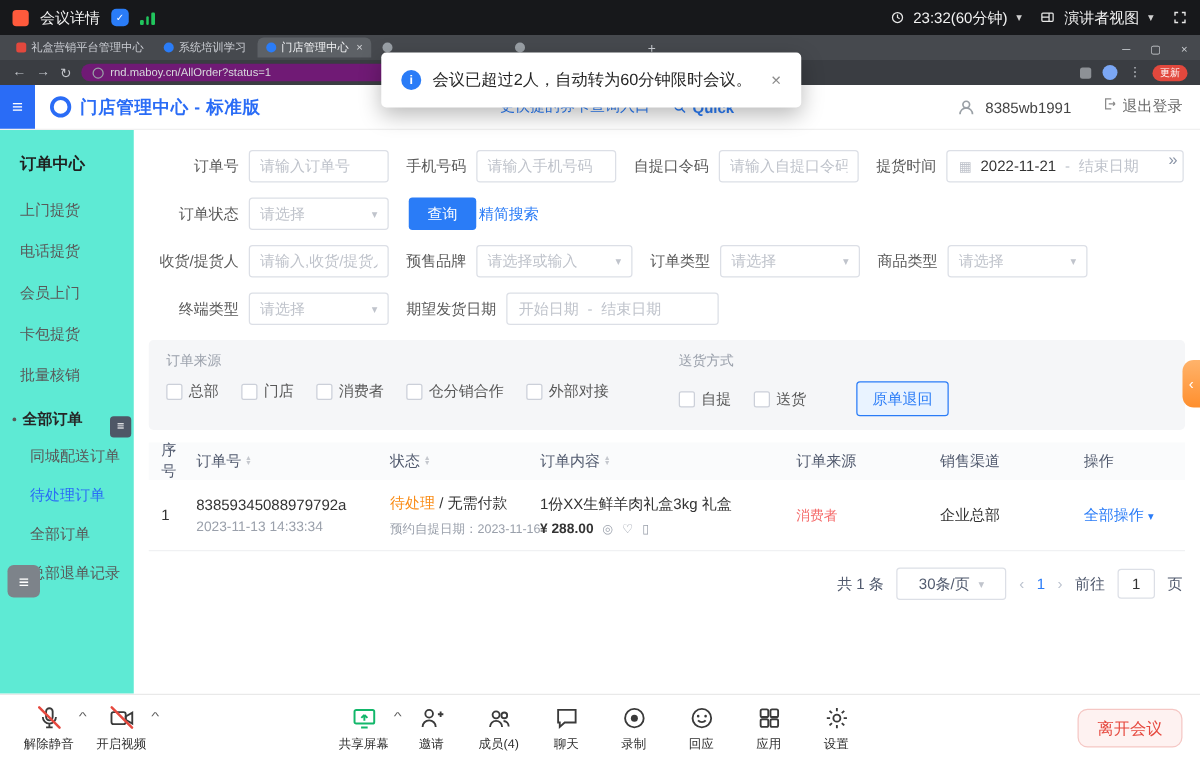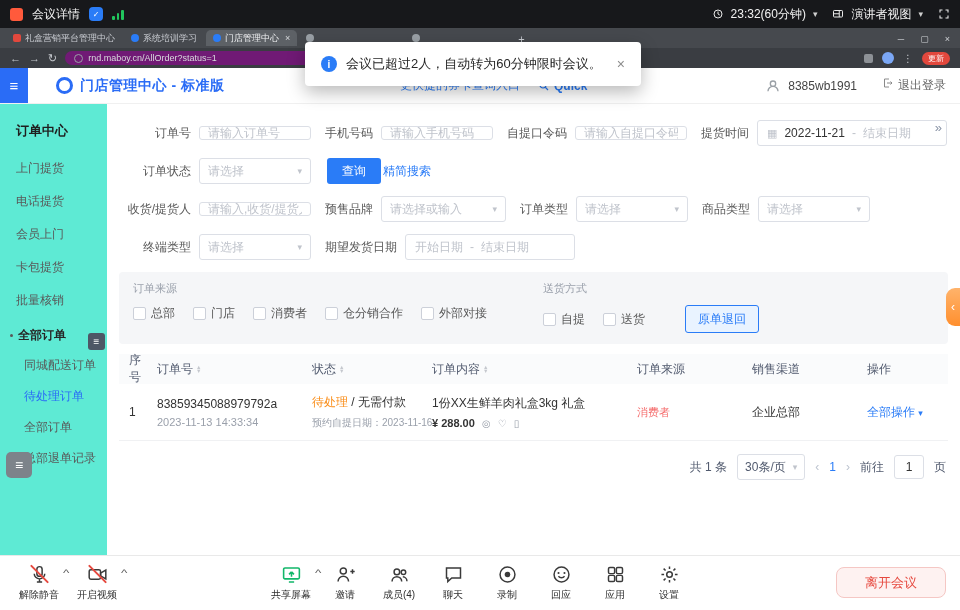--- a/index.html
+++ b/index.html
@@ -41,21 +41,21 @@
 
   
   #toast{position:absolute;left:305px;top:42px;height:44px;background:#fff;border-radius:4px;box-shadow:0 6px 18px rgba(0,0,0,.28);display:flex;align-items:center;gap:9px;padding:0 16px;z-index:60}
   .toast-ic{width:16px;height:16px;border-radius:50%;background:#2a7cf7;color:#fff;font-size:10px;font-weight:bold;display:flex;align-items:center;justify-content:center;flex:0 0 auto}
   .toast-text{font-size:13px;color:#262626;white-space:nowrap}
   .toast-close{margin-left:6px;color:#8c8c8c;font-size:14px}
 
   
   #app-header{height:35px;flex:0 0 35px;background:#fff;display:flex;align-items:center;position:relative;border-bottom:1px solid #f0f0f0}
   #menu-sq{width:28px;height:35px;background:#2a6cf6;color:#fff;display:flex;align-items:center;justify-content:center;font-size:15px}
-  .logo{display:flex;align-items:center;gap:7px;margin-left:28px}
+  .logo{display:flex;align-items:center;gap:7px;margin-left:12px}
   .logo-ic{width:17px;height:17px;border-radius:50%;border:3px solid #2a6cf6;box-sizing:border-box}
   .brand{color:#2a6cf6;font-weight:bold;font-size:14px;letter-spacing:.5px}
   .hd-center{position:absolute;left:400px;display:flex;align-items:center;gap:18px;color:#2a7cf7}
   .hd-quick{display:flex;align-items:center;gap:4px;font-weight:bold}
   .hd-right{margin-left:auto;display:flex;align-items:center;gap:7px;padding-right:14px;color:#444}
   .hd-logout{display:flex;gap:4px;color:#666;margin-left:18px}
 
   
   #app-body{flex:1;display:flex;position:relative;min-height:0;background:#fff}
   #sidebar{width:107px;flex:0 0 107px;background:#5eead4;padding-top:12px;position:relative}
@@ -67,21 +67,21 @@
   .side-sub.active{color:#2a6cf6}
   .side-toggle{position:absolute;left:88px;top:229px;width:17px;height:17px;background:#4e5766;border-radius:3px;color:#fff;font-size:10px;display:flex;align-items:center;justify-content:center;z-index:5}
   .float-list{position:absolute;left:6px;top:348px;width:26px;height:26px;background:#7d838a;border-radius:5px;color:#fff;font-size:14px;display:flex;align-items:center;justify-content:center;z-index:5}
 
   #main{flex:1;min-width:0;padding:16px 12px 0;position:relative}
   .collapse{position:absolute;right:18px;top:16px;color:#8a94a6;font-size:13px}
   .frow{display:flex;align-items:center;margin-bottom:12px}
   .flabel{color:#595959;margin-right:8px;white-space:nowrap}
   .flabel1{width:72px;text-align:right}
   .gap{width:14px;flex:0 0 14px}
-  .inp{width:112px;height:14px;border:1px solid #dcdfe6;border-radius:3px;padding:0 8px;font-size:12px;color:#737373;font-family:inherit;background:#fff;box-sizing:border-box}
+  .inp{width:112px;height:26px;border:1px solid #dcdfe6;border-radius:3px;padding:0 8px;font-size:12px;color:#737373;font-family:inherit;background:#fff;box-sizing:border-box}
   .inp::placeholder{color:#bfc3cb}
   .sel{width:112px;height:26px;border:1px solid #dcdfe6;border-radius:3px;display:flex;align-items:center;padding:0 8px;box-sizing:border-box;background:#fff}
   .sel .ph{color:#bfc3cb;flex:1;overflow:hidden;white-space:nowrap;font-size:12px}
   .sel .caret{color:#c0c4cc;font-size:9px}
   .w125{width:125px}
   .drange{height:26px;border:1px solid #dcdfe6;border-radius:3px;display:flex;align-items:center;gap:7px;padding:0 9px;box-sizing:border-box;color:#bfc3cb;font-size:12px}
   .drange .cal{color:#c0c4cc;font-size:11px}
   .drange .dval{color:#333}
   .btn-primary{height:26px;padding:0 15px;background:#2a7cf7;color:#fff;border:none;border-radius:3px;font-size:12px;margin-left:2px;font-family:inherit}
   .link{color:#2a7cf7;margin-left:2px}
@@ -107,40 +107,40 @@
   .sort span{font-size:5.5px;line-height:4.5px;color:#c5c8ce}
   .trow{display:flex;align-items:center;border-bottom:1px solid #f0f1f3;padding:10px 0;background:#fff}
   .line2{margin-top:5px;font-size:11px;color:#9aa0ab;white-space:nowrap}
   .status-warn{color:#fa8c16}
   .src-red{color:#f56c6c;font-size:11px}
   .op-link{color:#2a7cf7}
   .price{font-weight:bold}
   .mini-ic{color:#9aa0ab;font-size:10px;margin-left:4px}
 
   .pagi{display:flex;align-items:center;justify-content:flex-end;gap:10px;margin-top:13px;color:#515a6e;padding-right:2px}
-  .psel{height:24px;border:1px solid #dcdfe6;border-radius:3px;padding:0 7px;display:flex;align-items:center;gap:7px;color:#515a6e;background:#fff}
+  .psel{height:24px;border:1px solid #dcdfe6;border-radius:3px;padding:0 17px;display:flex;align-items:center;gap:7px;color:#515a6e;background:#fff}
   .pbtn{color:#bcc3cf}
   .pnum{color:#2a7cf7}
   .goto-input{width:30px;height:24px;border:1px solid #dcdfe6;border-radius:3px;text-align:center;font-size:12px;color:#333;font-family:inherit;box-sizing:border-box}
 
   
   #side-pull{position:absolute;right:0;top:288px;width:14px;height:38px;background:linear-gradient(180deg,#ffb36b,#ff8f2e);border-radius:9px 0 0 9px;color:#fff;display:flex;align-items:center;justify-content:center;font-size:12px;z-index:40}
 
   
   #meet-toolbar{height:54px;flex:0 0 54px;background:#fff;border-top:1px solid #e9e9e9;display:flex;align-items:center;position:relative;padding:0 12px}
   .tgroup{display:flex;align-items:center;gap:4px}
   .tg-center{position:absolute;left:50%;transform:translateX(-50%);display:flex;align-items:center}
   .tool{width:54px;display:flex;flex-direction:column;align-items:center;gap:3px;position:relative;color:#2e2e2e}
   .tool .lbl{font-size:10px;color:#2e2e2e;white-space:nowrap}
   .ticon{width:21px;height:21px;position:relative;display:flex;align-items:center;justify-content:center;color:#3a3a3a}
   .ticon svg{width:21px;height:21px;display:block}
   .slash::before{content:"";position:absolute;left:-2px;top:9px;width:25px;height:2px;background:#e6493f;transform:rotate(45deg);z-index:2;border-radius:1px}
   .opt-caret{position:absolute;right:-2px;top:4px;font-size:9px;color:#5f5f5f;transform:scaleX(1.5)}
   .green{color:#12b76a}
-  #leave-btn{position:absolute;right:14px;top:11px;height:31px;padding:0 28px;background:#fef2f1;border:1px solid #f5c7c4;color:#e6493f;border-radius:8px;font-size:13px;font-family:Liberation Sans, sans-serif}
+  #leave-btn{position:absolute;right:14px;top:11px;height:31px;padding:0 15px;background:#fef2f1;border:1px solid #f5c7c4;color:#e6493f;border-radius:8px;font-size:13px;font-family:Liberation Sans, sans-serif}
 </style>
 </head>
 <body>
 
 <div id="screen">
 
   <header id="meet-bar">
     <div class="mb-left">
       <span class="mb-logo"></span>
       <span class="mb-title">会议详情</span>

